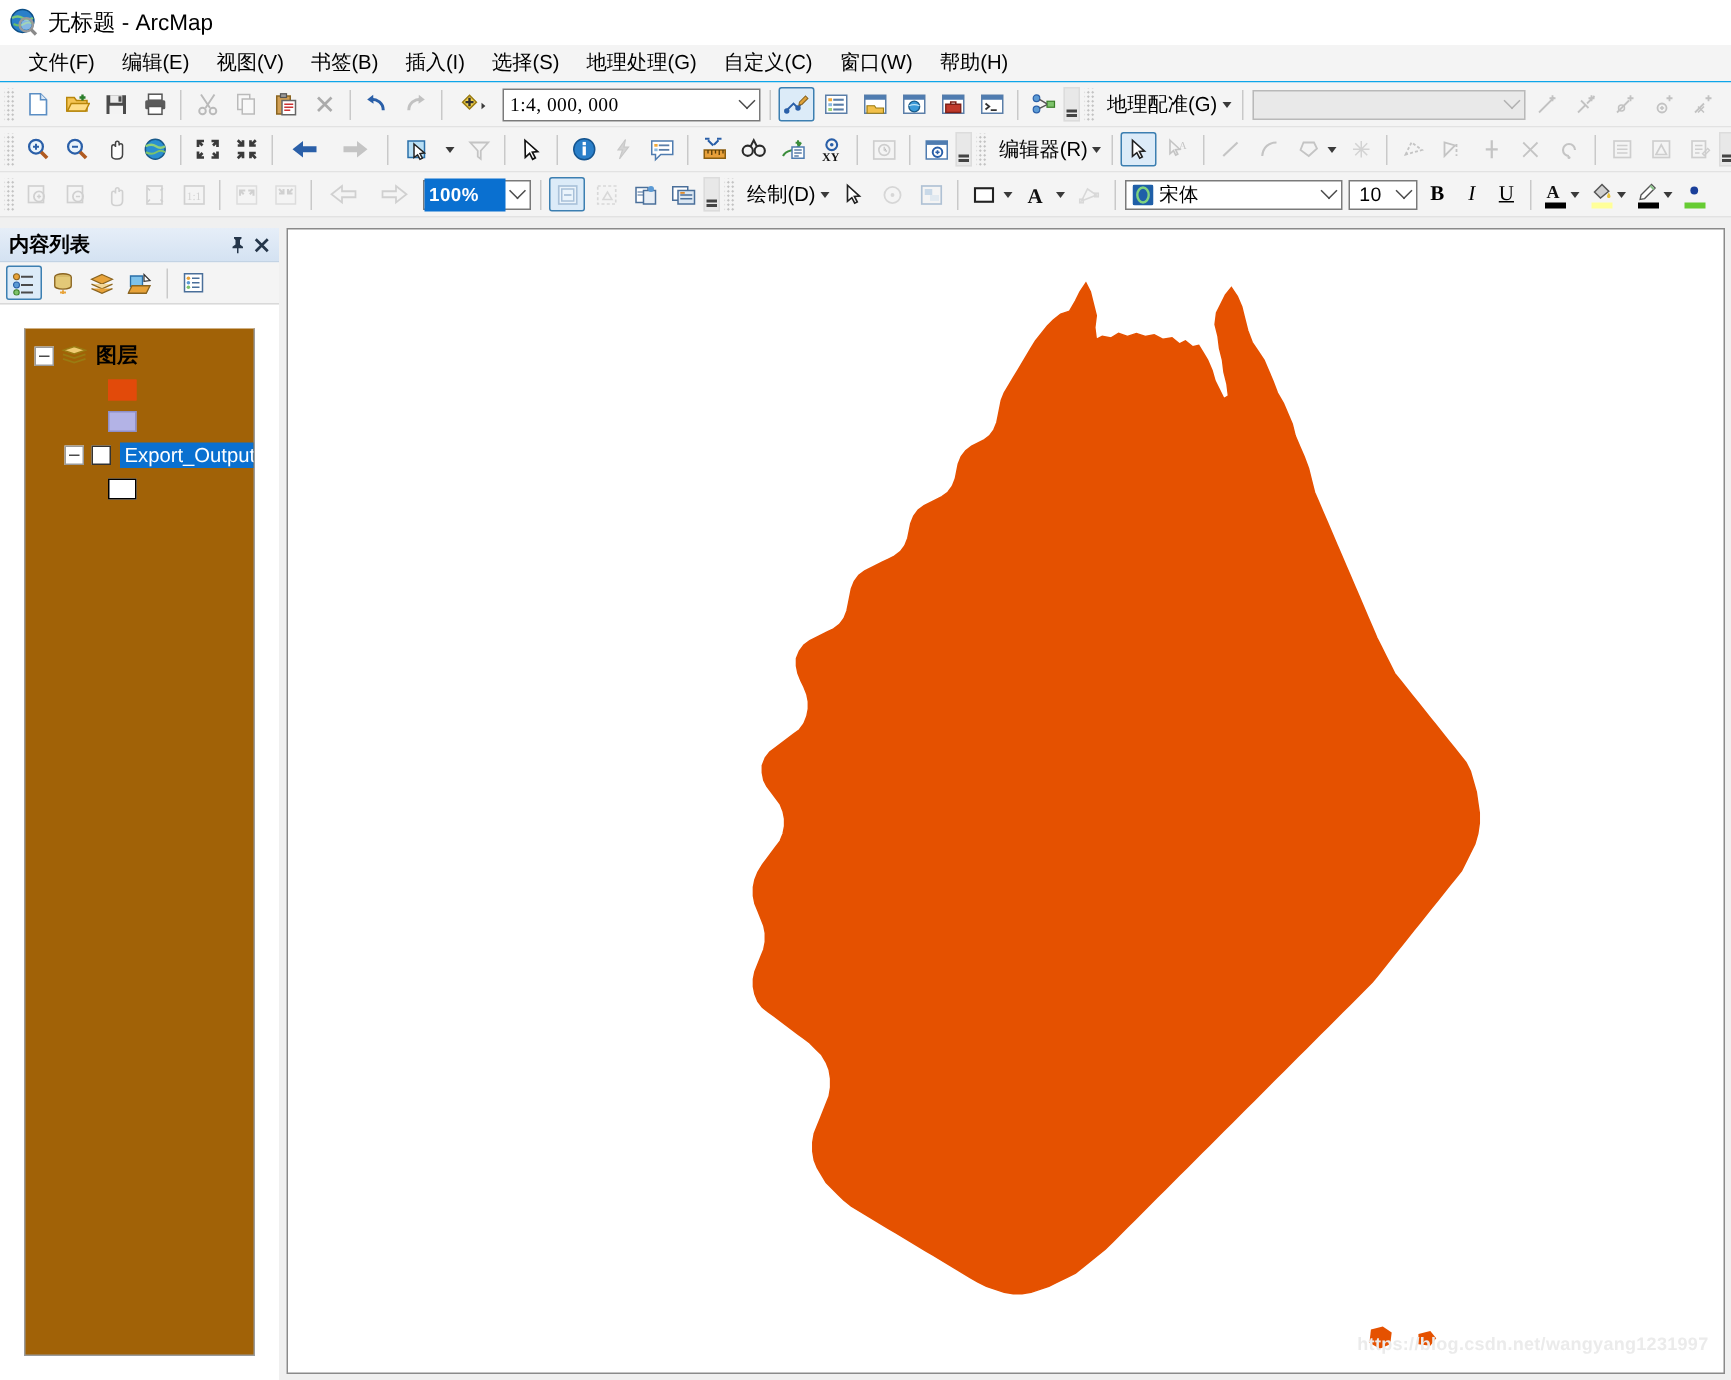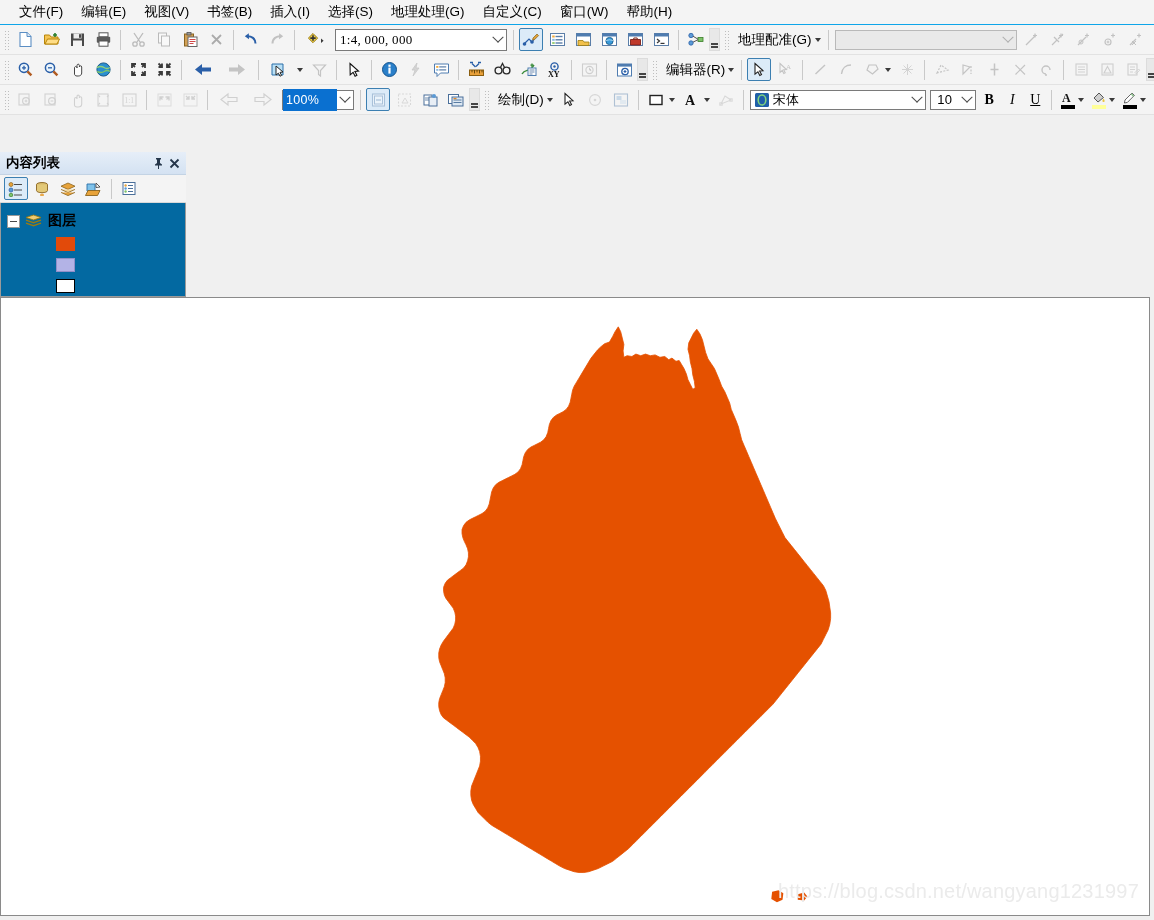--- a/index.html
+++ b/index.html
@@ -78,62 +78,62 @@
   .chev{
     width:7px;height:7px;border-right:1.6px solid #4a4a4a;border-bottom:1.6px solid #4a4a4a;
     transform:rotate(45deg) translate(-2px,-2px);
   }
   .chev.dim{border-color:#b0b0b0;}
   .combo.disabled{background:#e9e9e9;border-color:#b9b9b9;}
   .scale-combo{width:172px;height:22px;}
   .geo-combo{width:182px;background:#e9e9e9;border-color:#b0b0b0;}
   .zoom-combo{width:72px;}
   .zoom-combo .val{background:#0a70d0;color:#fff;font-family:"Liberation Sans",sans-serif;
-    font-size:12.5px;font-weight:normal;padding:4px 3px;}
-  .font-combo{width:176px;}
+    font-size:12.5px;font-weight:bold;padding:4px 3px;}
+  .font-combo{width:145px;}
   .font-combo .val{font-family:"Liberation Sans",sans-serif;font-size:13px;display:flex;align-items:center;gap:4px;}
   .size-combo{width:46px;text-align:center;}
   .size-combo .val{font-family:"Liberation Sans",sans-serif;font-size:13px;}
 
   .bibtn{
     width:21px;height:22px;display:flex;align-items:center;justify-content:center;
     font-size:14px;flex:0 0 auto;margin:0 1px;border:1px solid transparent;box-sizing:border-box;
   }
   .b{font-weight:bold;font-family:"Liberation Serif",serif;}
   .i{font-style:italic;font-family:"Liberation Serif",serif;}
   .u{text-decoration:underline;font-family:"Liberation Serif",serif;}
   .colorbtn{display:flex;align-items:center;flex:0 0 auto;margin-left:2px;}
   .colorbtn .glyph{
     width:20px;height:22px;display:flex;flex-direction:column;align-items:center;justify-content:center;
   }
   .colorbtn .bar{width:14px;height:4px;margin-top:1px;}
 
   
-  .main{position:absolute;top:152px;left:0;right:0;bottom:0;display:flex;flex-direction:column;}
+  .main{position:absolute;top:152px;left:0;right:0;bottom:0;display:flex;}
 
   
   .toc{
     width:186px;flex:0 0 auto;background:#fff;display:flex;flex-direction:column;
     box-sizing:border-box;
   }
   .toc-head{
     height:23px;background:linear-gradient(#e6eef8,#d4e2f2);
     display:flex;align-items:center;padding:0 4px 0 6px;box-sizing:border-box;
     border-bottom:1px solid #c3d3e4;
   }
   .toc-title{font-size:13.5px;font-weight:bold;flex:1 1 auto;white-space:nowrap;}
   .toc-head-btn{width:16px;height:16px;display:flex;align-items:center;justify-content:center;
     font-size:13px;color:#25364a;cursor:default;}
   .toc-tools{
     height:28px;display:flex;align-items:center;padding-left:3px;box-sizing:border-box;
     background:#f4f4f4;border-bottom:1px solid #d9d9d9;
   }
   .toc-tree{
-    flex:1 1 auto;background:#0369a1;border:1px solid #9a9a9a;border-top:none;
-    margin:0;padding:6px 0 0 0;box-sizing:border-box;overflow:hidden;
+    flex:1 1 auto;background:#a16207;border:1px solid #9a9a9a;border-top:none;
+    margin:16px;padding:6px 0 0 0;box-sizing:border-box;overflow:hidden;
   }
   .tnode{display:flex;align-items:center;height:24px;padding-left:6px;box-sizing:border-box;white-space:nowrap;}
   .tnode.l1{padding-left:6px;}
   .tnode.l2{padding-left:26px;}
   .tnode.swatchrow{padding-left:55px;height:21px;}
   .expander{
     width:11px;height:11px;border:1px solid #9a9a9a;background:#fff;
     display:flex;align-items:center;justify-content:center;flex:0 0 auto;margin-right:5px;
     font-size:10px;line-height:1;color:#555;font-family:"DejaVu Sans",sans-serif;
   }
@@ -156,29 +156,42 @@
   .splitter{width:5px;flex:0 0 auto;background:#f0f0f0;}
 
   
   .mapwrap{flex:1 1 auto;position:relative;background:#f0f0f0;padding:0 2px 2px 0;box-sizing:border-box;}
   .mapframe{
     position:absolute;left:0;top:0;right:4px;bottom:4px;
     background:#fff;border:1px solid #8a8a8a;box-sizing:border-box;overflow:hidden;
   }
   .mapsvg{position:absolute;left:0;top:0;width:100%;height:100%;}
   .watermark{
-    position:absolute;right:10px;bottom:12px;color:#ebebeb;font-size:20px;
-    letter-spacing:.2px;white-space:nowrap;
+    position:absolute;right:10px;bottom:12px;color:#ebebeb;font-size:12px;
+    letter-spacing:.2px;white-space:nowrap;font-weight:bold;
   }
 </style>
 </head>
 <body>
 
 <div class="app">
 
+  <div class="titlebar">
+    <span class="title-icon">
+      <svg width="20" height="20" viewBox="0 0 20 20">
+        <circle cx="9" cy="9" r="7.6" fill="#2a7fc9" stroke="#0d4f86" stroke-width="1"></circle>
+        <path d="M2 7 Q6 5 9 7 Q12 9 16 7" stroke="#7ec97a" stroke-width="1.6" fill="none"></path>
+        <path d="M3 11 Q7 13 10 11 Q13 9 16 11" stroke="#6bbf68" stroke-width="1.4" fill="none"></path>
+        <circle cx="11.5" cy="11.5" r="4.4" fill="none" stroke="#9a9a9a" stroke-width="1.6"></circle>
+        <circle cx="11.5" cy="11.5" r="3.4" fill="#cfe6f7" opacity=".55"></circle>
+        <line x1="14.6" y1="14.6" x2="18" y2="18" stroke="#8a8a8a" stroke-width="2.2"></line>
+      </svg>
+    </span>
+    <span class="title-text">无标题 - ArcMap</span>
+  </div>
 
   <div class="menubar">
     <div class="menu-item">文件(F)</div>
     <div class="menu-item">编辑(E)</div>
     <div class="menu-item">视图(V)</div>
     <div class="menu-item">书签(B)</div>
     <div class="menu-item">插入(I)</div>
     <div class="menu-item">选择(S)</div>
     <div class="menu-item">地理处理(G)</div>
     <div class="menu-item">自定义(C)</div>
@@ -920,20 +933,25 @@
         </div>
 
         <div class="tnode swatchrow">
           <span class="swatch" style="background:#E24A0A;border:1px solid #E24A0A"></span>
         </div>
 
         <div class="tnode swatchrow">
           <span class="swatch" style="background:#B3B3E6;border:1px solid #8f8fc8"></span>
         </div>
 
+        <div class="tnode l2">
+          <span class="expander"></span>
+          <span class="chkbox"></span>
+          <span class="tlabel selected">Export_Output</span>
+        </div>
         <div class="tnode swatchrow">
           <span class="swatch" style="background:#FFFFFF;border:1.5px solid #000000"></span>
         </div>
       </div>
     </div>
 
     <div class="splitter"></div>
 
     <div class="mapwrap">
       <div class="mapframe">

